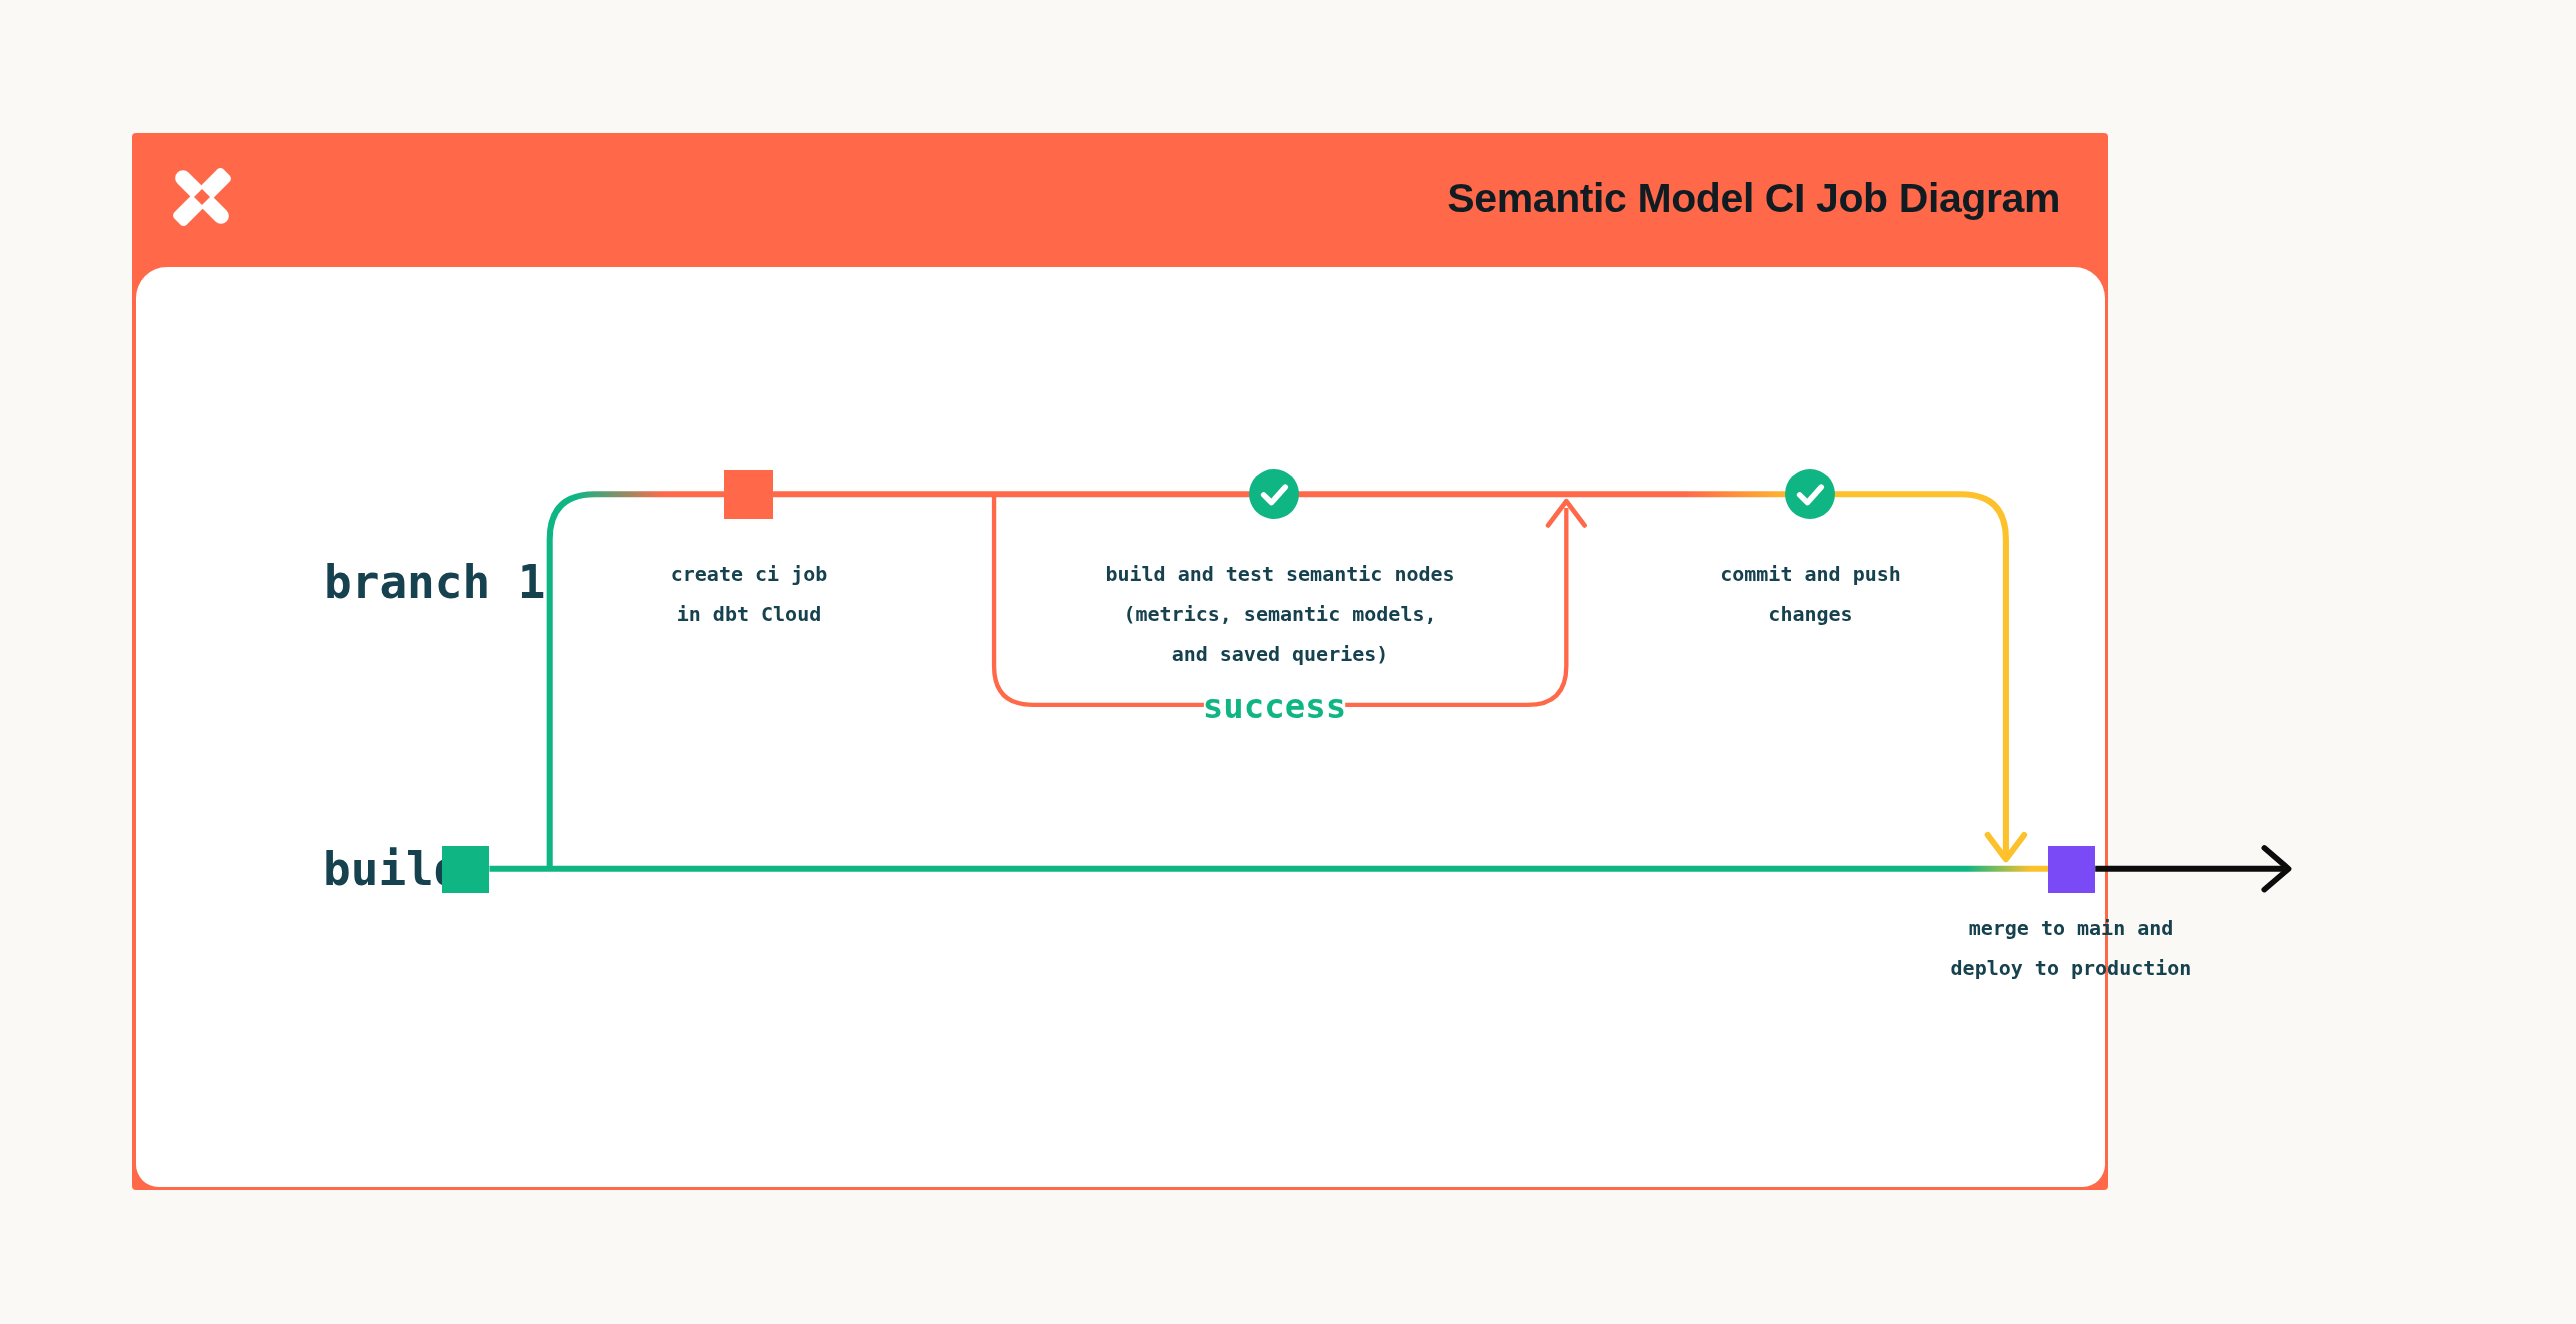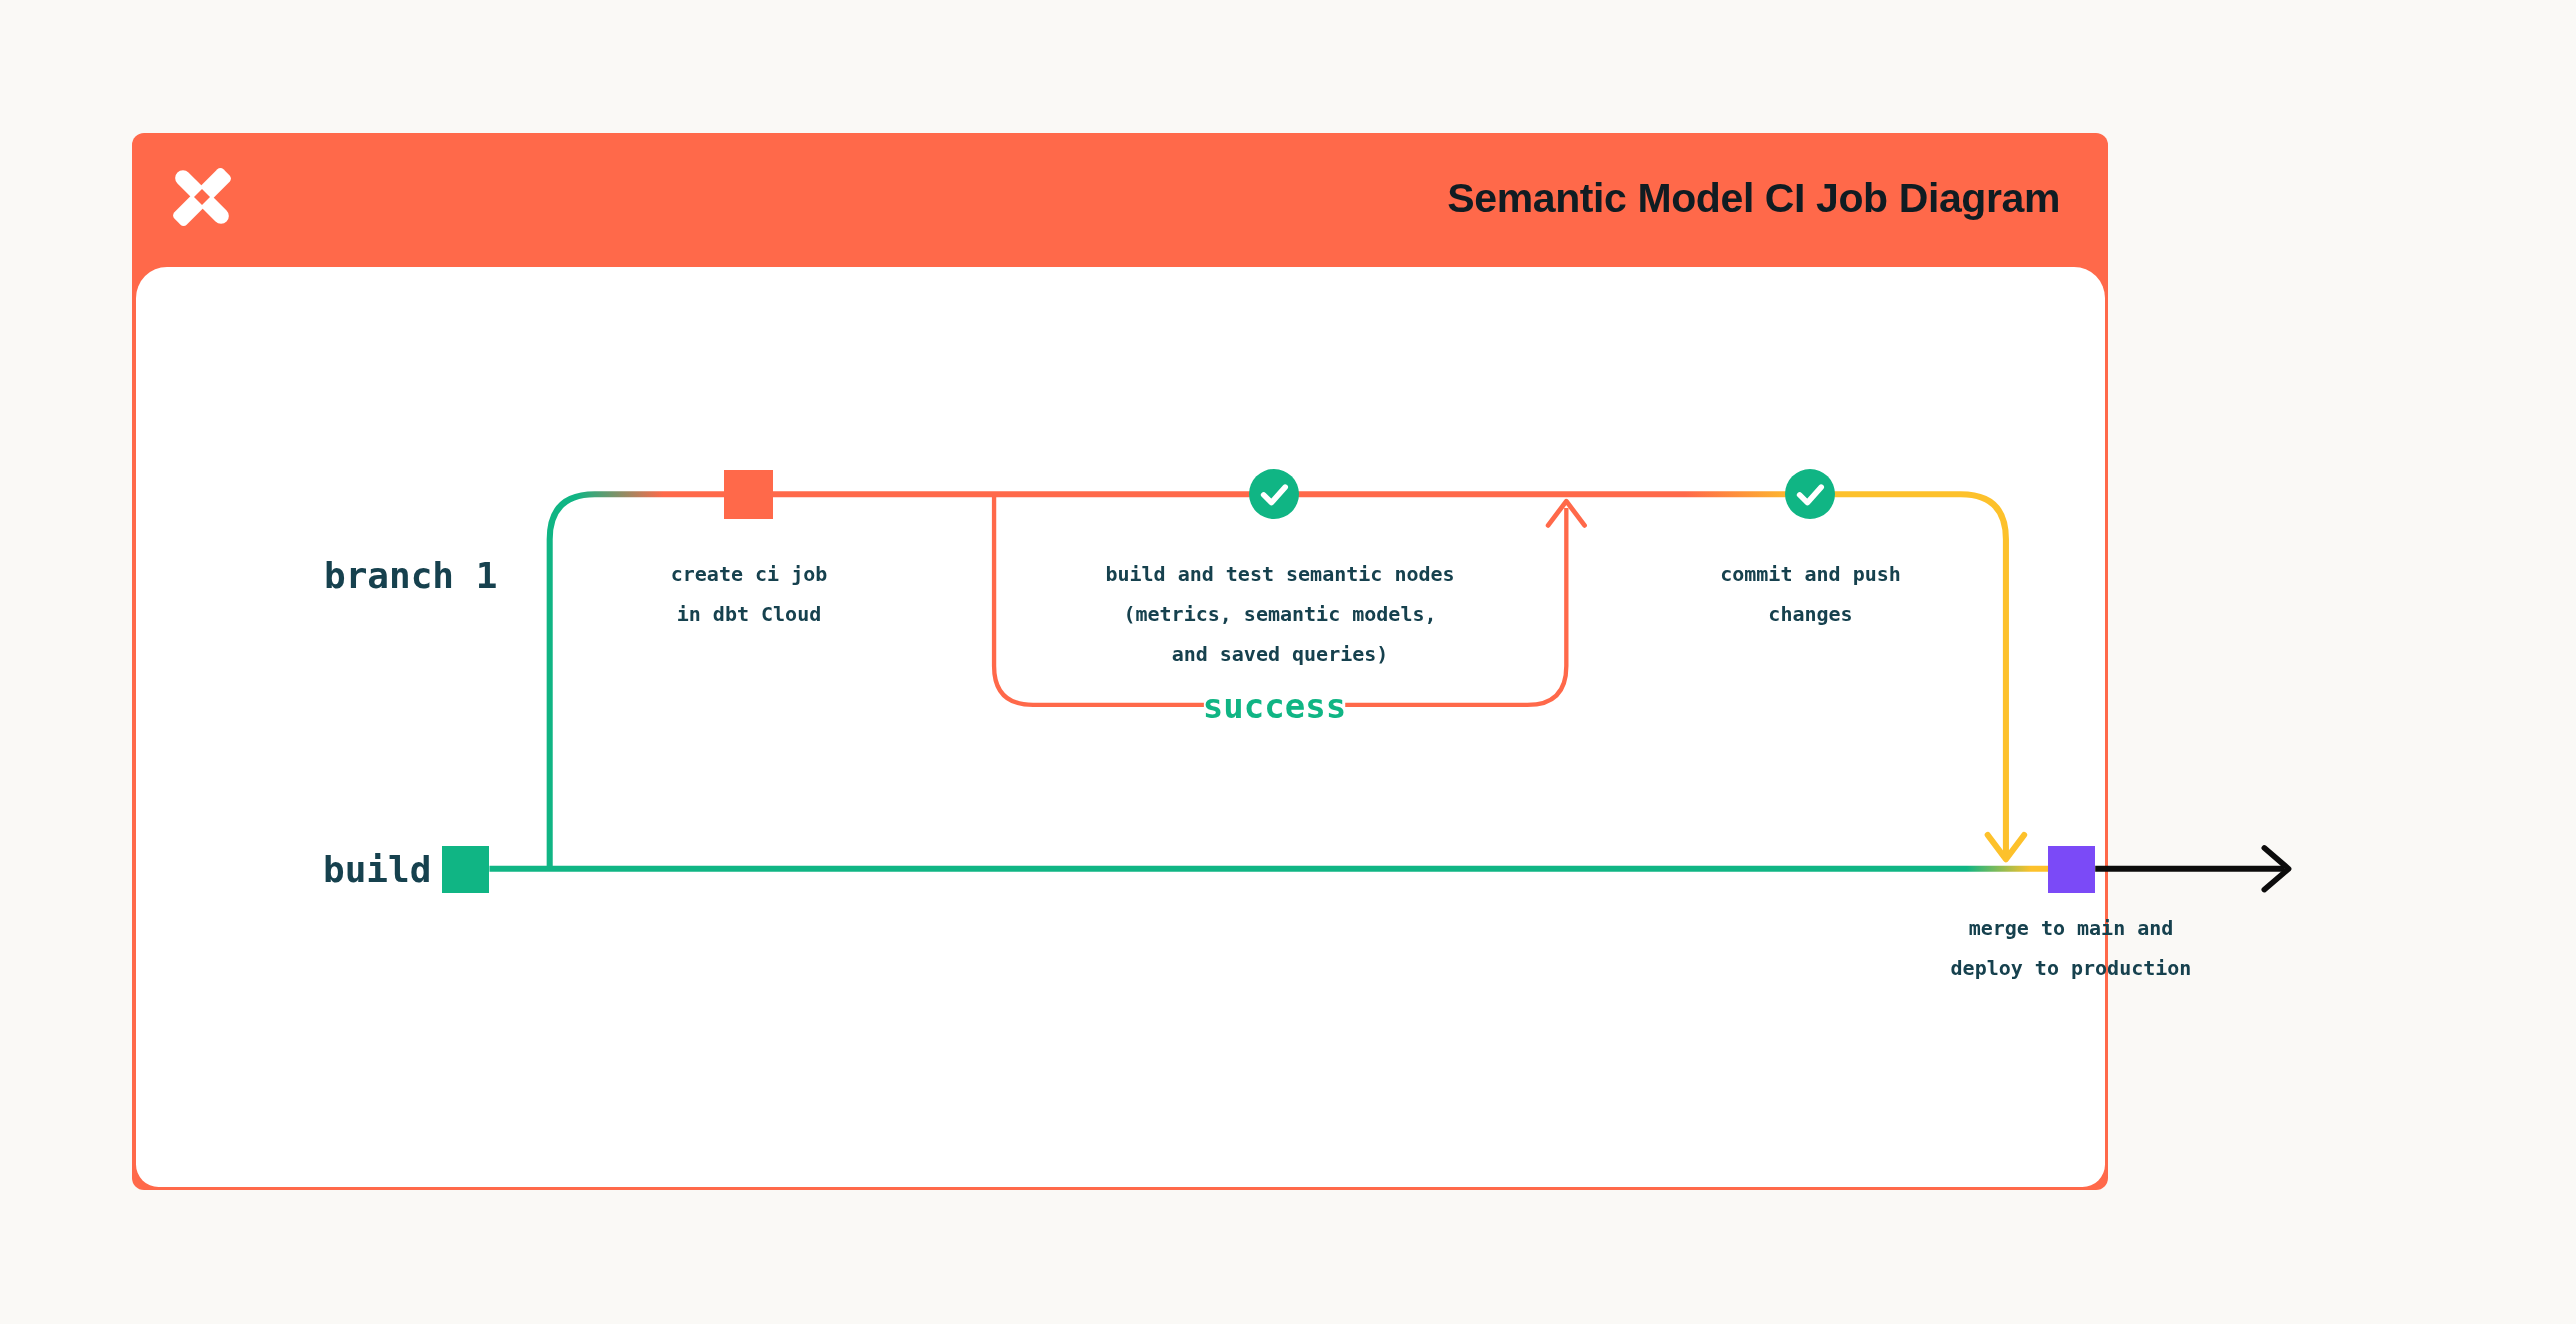--- a/index.html
+++ b/index.html
@@ -6,21 +6,21 @@
     --c-orange:#ff694a; --c-emerald:#10b584; --c-yellow:#fdc12b; --c-purple:#7b4af7;
     --c-ink:#16414e; --c-titleink:#101c22; --c-black:#0c0c0c; --c-page:#faf9f6; --c-card:#ffffff;
   }
   *{margin:0;padding:0;box-sizing:border-box;}
   html,body{width:2576px;height:1324px;background:var(--c-page);overflow:hidden;}
   #stage{position:absolute;left:0;top:0;width:2576px;height:1324px;background:var(--c-page);
          font-family:"DejaVu Sans Mono",monospace;}
 
   
   #card{position:absolute;left:132px;top:133px;width:1976px;height:1057px;
-        background:var(--c-orange);border-radius:12px;}
+        background:var(--c-orange);border-radius:4px;}
   #card-body{position:absolute;left:3.5px;right:3.5px;top:134px;bottom:3.5px;
         background:var(--c-card);border-radius:31px 31px 22.6px 22.6px;}
   #header{position:absolute;left:0;top:0;right:0;height:134px;display:flex;align-items:center;}
   #logo{position:absolute;left:37px;top:31px;width:66px;height:66px;}
   #title{position:absolute;right:48px;top:42px;width:1214px;text-align:right;
          font-family:"Liberation Sans",sans-serif;font-weight:700;font-size:41px;
          color:var(--c-titleink);letter-spacing:-0.4px;}
 
   
   #lines{position:absolute;left:0;top:0;width:2576px;height:1324px;pointer-events:none;}
@@ -29,21 +29,21 @@
   .sq{position:absolute;}
   #sq-main{left:442px;top:846px;width:47px;height:47px;background:var(--c-emerald);}
   #sq-ci{left:724px;top:470px;width:49px;height:49px;background:var(--c-orange);}
   #sq-merge{left:2048px;top:846px;width:47px;height:47px;background:var(--c-purple);}
   .check{position:absolute;width:50px;height:50px;border-radius:50%;background:var(--c-emerald);
          display:flex;align-items:center;justify-content:center;}
   #check-build{left:1249px;top:469px;}
   #check-commit{left:1785px;top:469px;}
 
   
-  .lane-label{position:absolute;font-weight:700;font-size:36px;color:var(--c-ink);white-space:pre;}
+  .lane-label{position:absolute;font-weight:700;font-size:46px;color:var(--c-ink);white-space:pre;}
   #label-branch{left:324px;top:555px;}
   #label-main{left:323px;top:847px;line-height:45px;}
   .caption{position:absolute;font-weight:700;font-size:20px;line-height:40px;color:var(--c-ink);
            text-align:center;white-space:pre-line;}
   #cap-ci{left:532px;width:434px;top:554px;}
   #cap-build{left:1020px;width:520px;top:554px;}
   #cap-commit{left:1637px;width:347px;top:554px;}
   #cap-merge{left:1854px;width:434px;top:908px;}
   #loop-label{position:absolute;left:1188px;width:173px;top:686px;text-align:center;
               font-weight:700;font-size:34px;color:var(--c-emerald);}

